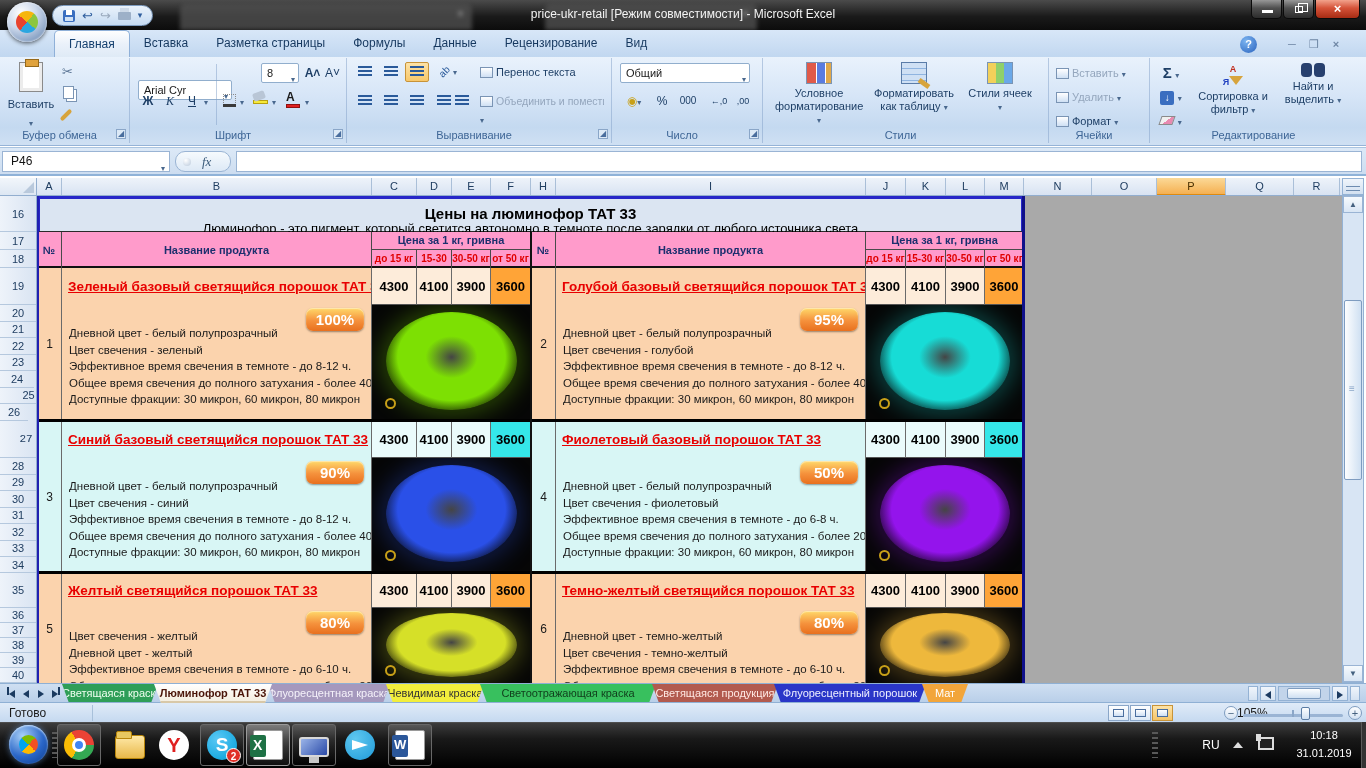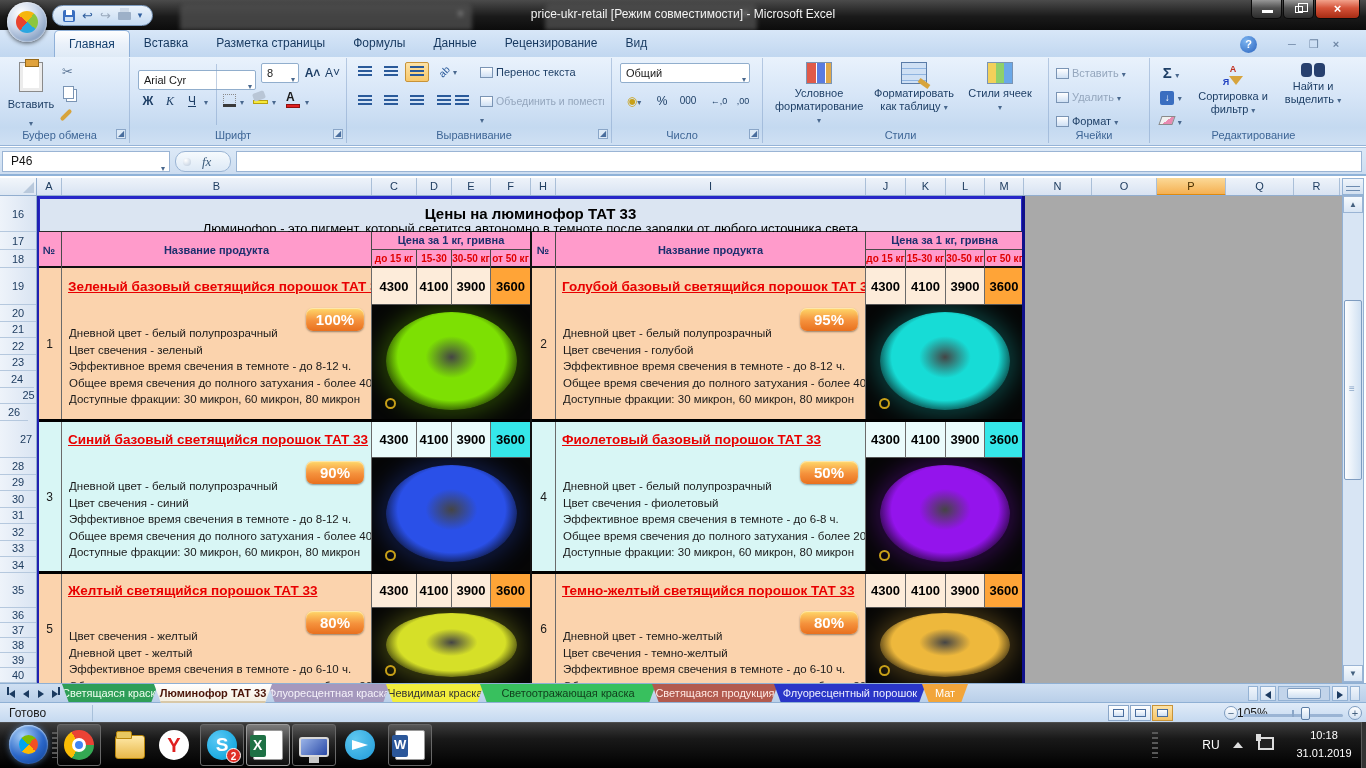--- a/index.html
+++ b/index.html
@@ -303,21 +303,21 @@
           <div class="ic-copy"></div>
         </div>
       <div style="position:absolute;left:64px;top:50px;">
           <div class="ic-brush"></div>
         </div>
       <div class="glabel">Буфер обмена</div>
       <div class="dlg">◢</div>
     </div>
 
     <div class="rgroup" style="left:130px;width:217px;">
-      <div class="combo" style="left:8px;top:12px;width:118px;"><span>Arial Cyr</span><span class="car">▾</span></div>
+      <div class="combo" style="left:8px;top:22px;width:94px;"><span>Arial Cyr</span><span class="car">▾</span></div>
       <div class="combo" style="left:131px;top:5px;width:38px;"><span>8</span><span class="car">▾</span></div>
       <div class="sbtn flat" style="left:173px;top:5px;width:19px;font-weight:bold;">A˄</div>
       <div class="sbtn flat" style="left:193px;top:5px;width:19px;">A˅</div>
       <div class="sbtn flat" style="left:8px;top:33px;width:20px;font-weight:bold;">Ж</div>
       <div class="sbtn flat" style="left:30px;top:33px;width:20px;font-style:italic;font-family:'Liberation Serif',serif;">К</div>
       <div class="sbtn flat" style="left:52px;top:33px;width:20px;text-decoration:underline;">Ч</div>
       <span class="car" style="position:absolute;left:74px;top:40px;">▾</span>
       <div class="vline-sep" style="left:86px;"></div>
       <div style="position:absolute;left:93px;top:36px;">
           <div class="ic-borders"></div>
@@ -598,21 +598,21 @@
       <div class="rh" style="left: 0px; top: 36px; width: 36px; height: 18px; position: absolute;">17</div>
       <div class="rh" style="left: 0px; top: 54px; width: 36px; height: 18px; position: absolute;">18</div>
       <div class="rh" style="left: 0px; top: 72px; width: 36px; height: 37px; position: absolute;">19</div>
       <div class="rh" style="left: 0px; top: 109px; width: 36px; height: 16.5px; position: absolute;">20</div>
       <div class="rh" style="left: 0px; top: 125.5px; width: 36px; height: 16.5px; position: absolute;">21</div>
       <div class="rh" style="left: 0px; top: 142px; width: 36px; height: 16.5px; position: absolute;">22</div>
       <div class="rh" style="left: 0px; top: 158.5px; width: 36px; height: 16.5px; position: absolute;">23</div>
       <div class="rh" style="left: 0px; top: 175px; width: 34px; height: 16.5px; position: absolute;">24</div>
       <div class="rh" style="left: 0px; top: 191.5px; width: 57px; height: 16.5px; position: absolute;">25</div>
       <div class="rh" style="left: 0px; top: 208px; width: 28px; height: 17px; position: absolute;">26</div>
-      <div class="rh" style="left: 0px; top: 225px; width: 52px; height: 37px; position: absolute;">27</div>
+      <div class="rh" style="left: 0px; top: 225px; width: 52px; height: 37px; position: absolute; font-family: Liberation Mono, monospace;">27</div>
       <div class="rh" style="left: 0px; top: 262px; width: 36px; height: 16.5px; position: absolute;">28</div>
       <div class="rh" style="left: 0px; top: 278.5px; width: 36px; height: 16.5px; position: absolute;">29</div>
       <div class="rh" style="left: 0px; top: 295px; width: 36px; height: 16.5px; position: absolute;">30</div>
       <div class="rh" style="left: 0px; top: 311.5px; width: 36px; height: 16.5px; position: absolute;">31</div>
       <div class="rh" style="left: 0px; top: 328px; width: 36px; height: 16.5px; position: absolute;">32</div>
       <div class="rh" style="left: 0px; top: 344.5px; width: 36px; height: 16.5px; position: absolute;">33</div>
       <div class="rh" style="left: 0px; top: 361px; width: 36px; height: 16px; position: absolute;">34</div>
       <div class="rh" style="left: 0px; top: 377px; width: 36px; height: 35px; position: absolute;">35</div>
       <div class="rh" style="left: 0px; top: 412px; width: 36px; height: 15px; position: absolute;">36</div>
       <div class="rh" style="left: 0px; top: 427px; width: 36px; height: 15px; position: absolute;">37</div>

